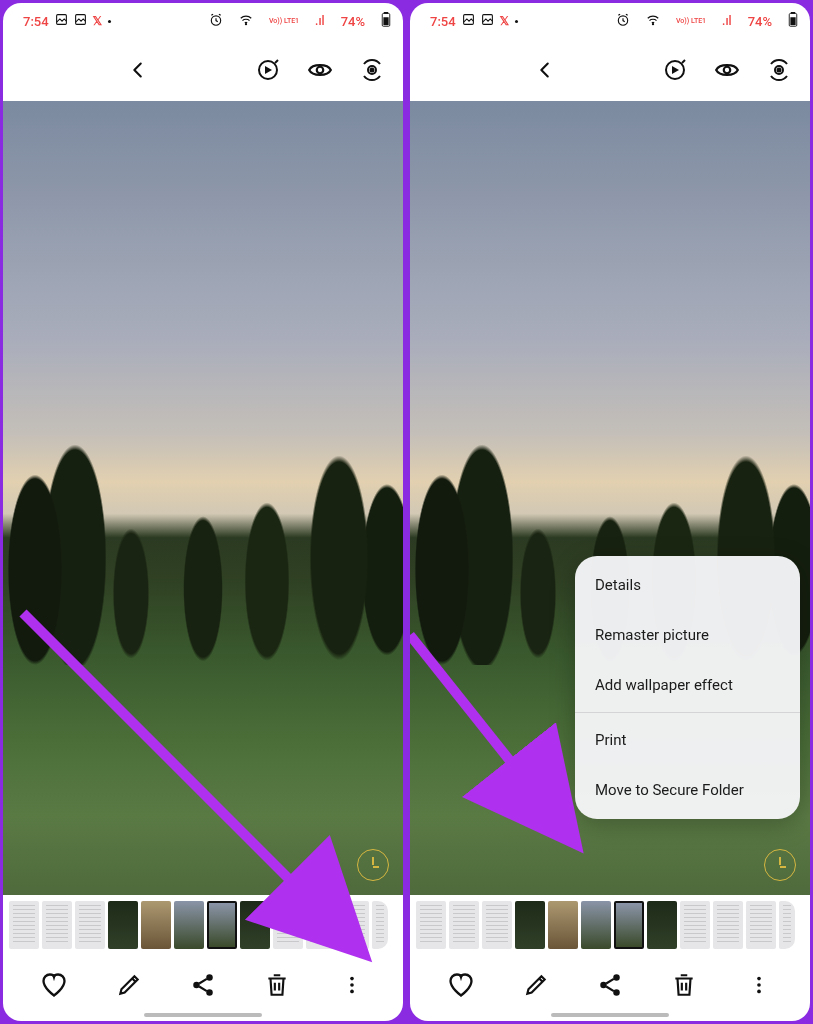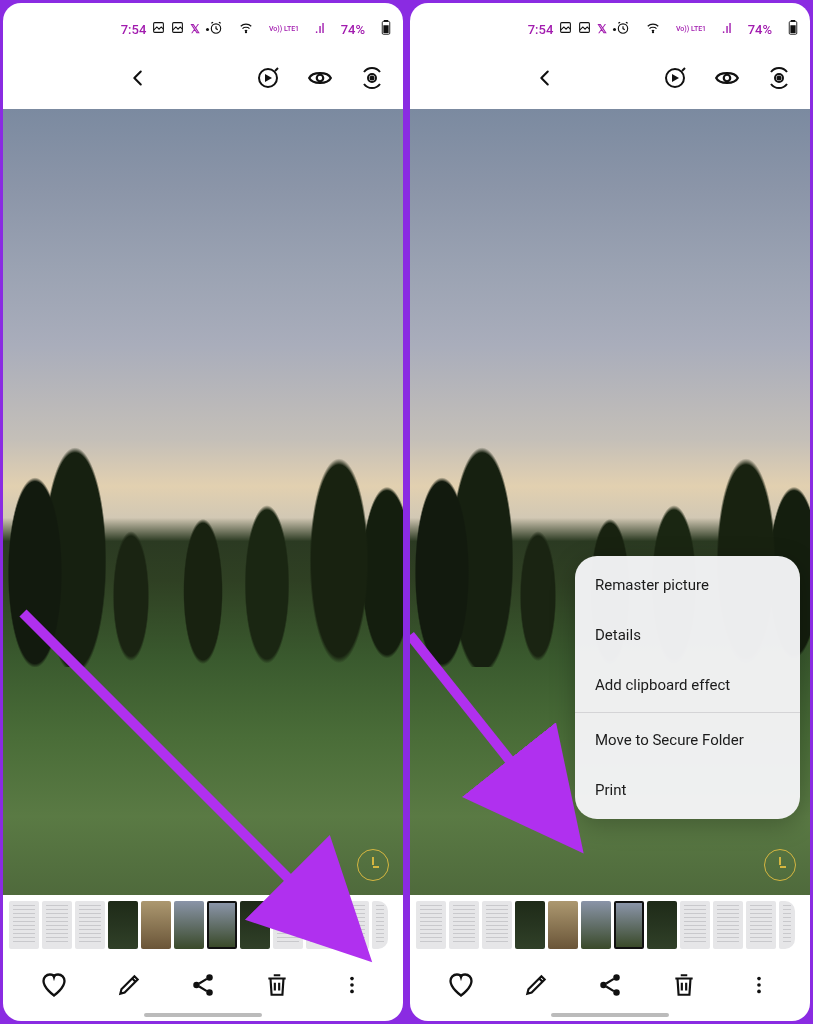--- a/index.html
+++ b/index.html
@@ -23,26 +23,25 @@
     border-radius: 18px;
     position: relative;
     overflow: hidden;
     display: flex;
     flex-direction: column;
   }
   .status-bar {
     height: 32px;
     display: flex;
     align-items: center;
-    justify-content: flex-end;
+    justify-content: space-between;
     padding: 4px 12px 0 20px;
     font-size: 13px;
     font-weight: 500;
-    color: #a21caf;
-    margin-top: 8px;
+    color: #ef4444;
   }
   .status-left, .status-right { display: flex; align-items: center; gap: 6px; }
   .status-right { gap: 16px; font-size: 11px; }
   .status-dot { width:3px;height:3px;background:#111;border-radius:50%;}
   .mini-icon { font-size: 12px; }
 
   .top-actions {
     display: flex;
     align-items: center;
     padding: 22px 18px 18px 18px;
@@ -464,26 +463,26 @@
             <circle cx="12" cy="5" r="2"></circle>
             <circle cx="12" cy="12" r="2"></circle>
             <circle cx="12" cy="19" r="2"></circle>
           </svg>
       </div>
     </div>
 
     <div class="gesture-bar"></div>
 
     <div class="popup">
+      <div class="popup-item">Details</div>
       <div class="popup-item">Remaster picture</div>
-      <div class="popup-item">Details</div>
-      <div class="popup-item">Add clipboard effect</div>
+      <div class="popup-item">Add wallpaper effect</div>
       <div class="popup-sep"></div>
+      <div class="popup-item">Print</div>
       <div class="popup-item">Move to Secure Folder</div>
-      <div class="popup-item">Print</div>
     </div>
 
     <div class="arrow" style="left:0px; top:632px;">
       <svg width="200" height="250">
         <defs>
           <marker id="ahR" markerWidth="14" markerHeight="14" refX="9" refY="6" orient="auto">
             <path d="M0 0 L12 6 L0 12 Z" fill="#b030ef"></path>
           </marker>
         </defs>
         <line x1="0" y1="0" x2="155" y2="195" stroke="#b030ef" stroke-width="10" marker-end="url(#ahR)"></line>

